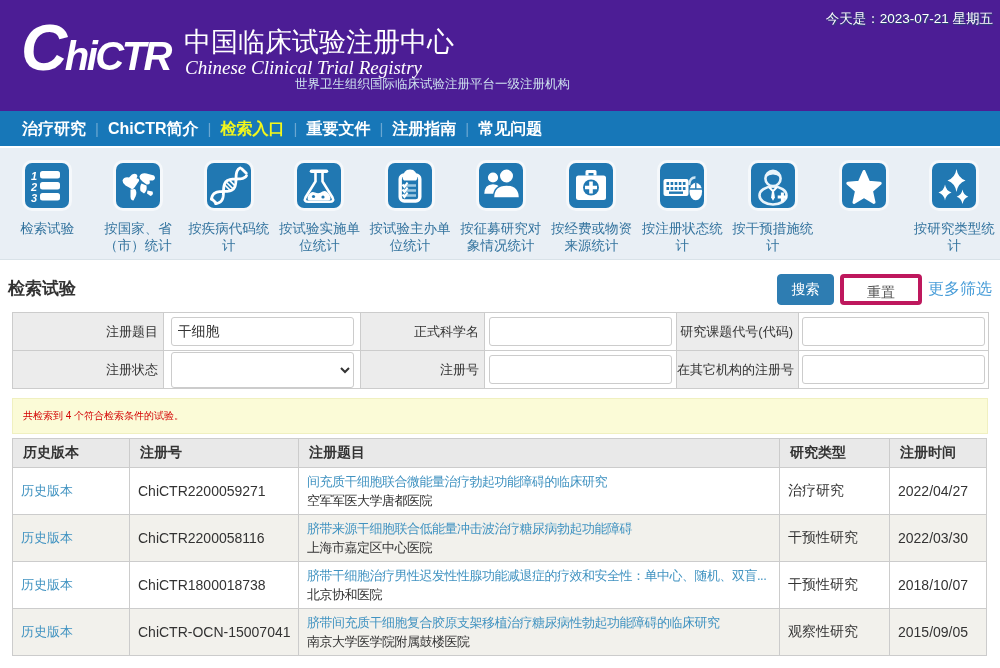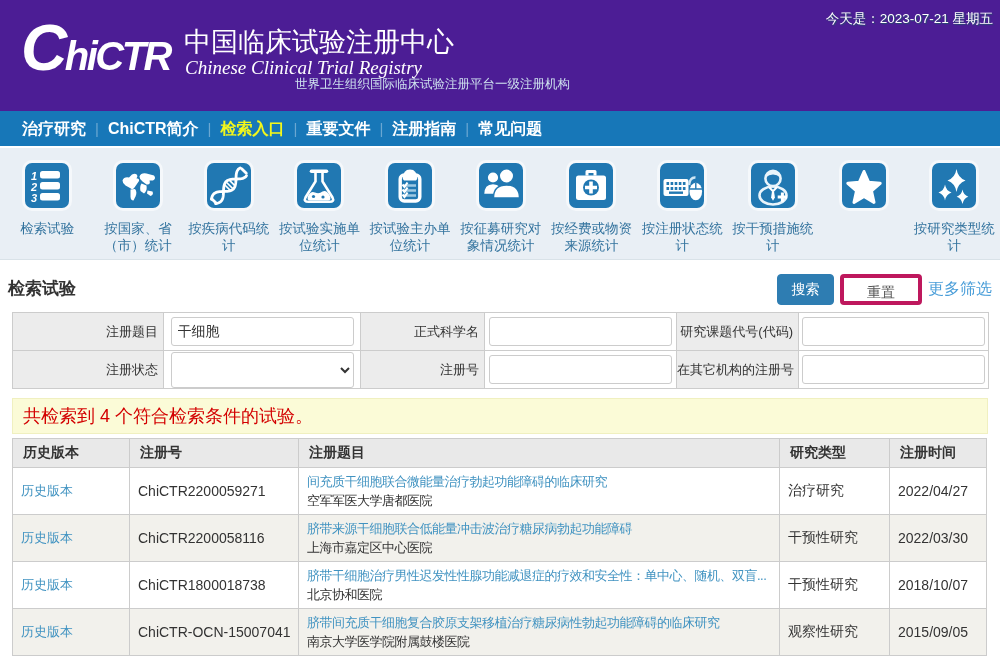--- a/index.html
+++ b/index.html
@@ -38,21 +38,21 @@
 .bsearch { background:#2e7db2; color:#fff; border:1px solid #2e7db2; margin-right:6px; }
 .breset { background:#fff; color:#555; border:4px solid #be185d; margin-right:6px; width:82px; }
 .bmore { color:#4a9ed9; font-size:16px; vertical-align:middle; text-decoration:none; }
 
 .ftab { width:976px; border-collapse:collapse; table-layout:fixed; }
 .ftab td { border:1px solid #ccc; height:38px; font-size:13px; color:#333; text-align:center; }
 .ftab td.l { background:#ececec; text-align:right; padding-right:5px; white-space:nowrap; }
 .inp { width:183px; height:29px; border:1px solid #ccc; border-radius:3px; font-size:14px; padding:0 6px; font-family:"Liberation Sans",sans-serif; color:#333; display:inline-block; vertical-align:middle; }
 .sel { width:183px; height:29px; border:1px solid #ccc; border-radius:3px; font-size:14px; padding:17px 2px; font-family:"Liberation Sans",sans-serif; color:#333; background:#fff; display:inline-block; vertical-align:middle; }
 
-.notice { margin-top:9px; width:976px; background:#fbfbd7; border:1px solid #f0f0c0; height:36px; line-height:34px; padding-left:10px; color:#d30000; font-size:18px; }
+.notice { margin-top:9px; width:976px; background:#fbfbd7; border:1px solid #f0f0c0; height:36px; line-height:34px; padding-left:10px; color:#d30000; font-size:10px; }
 
 .rtab { margin-top:4px; width:974px; border-collapse:collapse; table-layout:fixed; }
 .rtab th { background:#e9e9e9; border:1px solid #ccc; height:29px; font-size:14px; color:#333; text-align:left; padding-left:10px; font-weight:bold; }
 .rtab td { border:1px solid #ccc; height:47px; font-size:14px; color:#333; padding-left:8px; }
 .rtab td:first-child a { font-size:13px; }
 .rtab tr.alt td { background:#f2f1ec; }
 .rtab a { color:#4193c1; text-decoration:none; }
 .rtab .t2 { line-height:19px; font-size:13px; letter-spacing:-0.5px; white-space:nowrap; overflow:hidden; }
 </style>
 </head>

